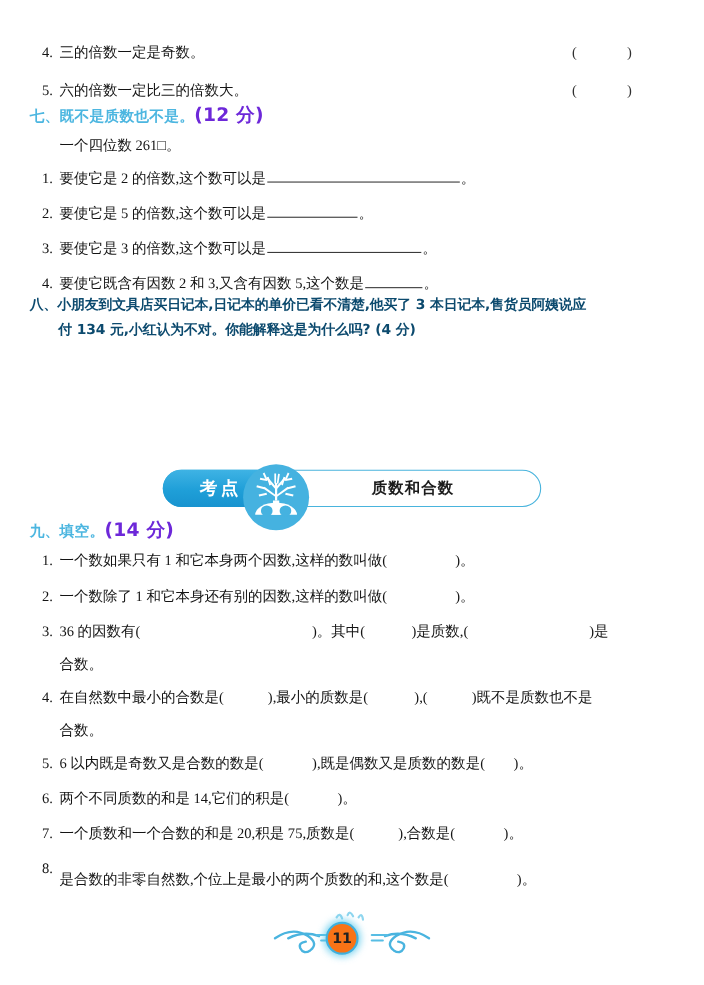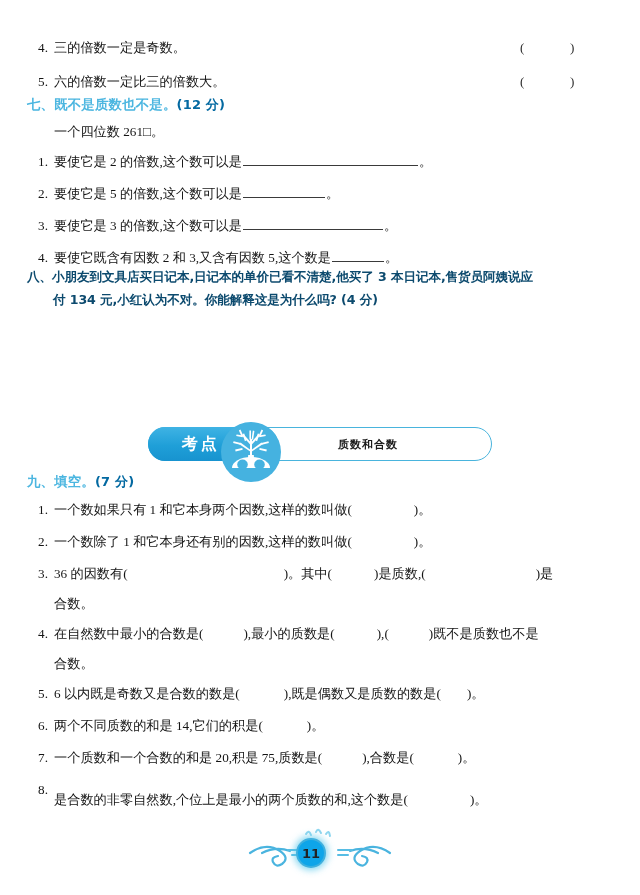--- a/index.html
+++ b/index.html
@@ -57,22 +57,22 @@
   .sec-head {
     font-family: "DejaVu Sans", "Liberation Sans", sans-serif;
     font-weight: bold;
     font-size: 13.4px;
     color: #4cb6e0;
     letter-spacing: .2px;
     line-height: 20px;
   }
   .sec-head .score {
     font-weight: bold;
-    font-size: 13px;
-    color: #0369a1;
+    font-size: 17px;
+    color: #6d28d9;
   }
 
   
   .wordprob {
     font-family: "DejaVu Sans", "Liberation Sans", sans-serif;
     font-weight: bold;
     font-size: 12.6px;
     line-height: 23px;
     color: #0c4a6e;
     letter-spacing: -0.1px;
@@ -144,41 +144,41 @@
   }
   .banner-title {
     position: absolute;
     left: 190px;
     top: 6px;
     height: 34px;
     display: flex;
     align-items: center;
     font-family: "DejaVu Sans", "Liberation Sans", sans-serif;
     font-weight: bold;
-    font-size: 11px;
+    font-size: 14px;
     color: #1b1b1b;
     letter-spacing: 1px;
   }
 
   
   .footer {
     position: absolute;
     left: 0;
     top: 828px;
     width: 640px;
     height: 52px;
   }
   .pagenum {
     position: absolute;
     left: 296px;
     top: 838px;
     width: 30px;
     height: 30px;
     border-radius: 50%;
-    background: #0ea5e9;
+    background: #f97316;
     border: 2px solid #3fb0de;
     box-shadow: 0 0 7px 2px rgba(90, 200, 235, .75);
     display: flex;
     align-items: center;
     justify-content: center;
     font-family: "DejaVu Sans", "Liberation Sans", sans-serif;
     font-size: 13px;
     font-weight: bold;
     color: #222;
     box-sizing: border-box;
@@ -286,21 +286,21 @@
           <ellipse cx="39.5" cy="43.5" rx="5.3" ry="5.0"></ellipse>
         </g>
       </svg>
     </div>
     <div class="banner-title">
       <span>质数和合数</span>
     </div>
   </div>
 
   <div class="abs sec-head" style="left:27px; top:472px;">
-    <span>九、填空。</span><span class="score">(7 分)</span>
+    <span>九、填空。</span><span class="score">(14 分)</span>
   </div>
 
   <div class="abs" id="nine-items" style="left:28px; top:500px; width:590px;">
       <div class="qrow" style="margin-bottom: 12px;">
         <span class="num">1.</span>
         <span class="body">
           <div><span>一个数如果只有 1 和它本身两个因数,这样的数叫做(</span><span class="paren-gap" style="width: 62px;"></span><span>)。</span></div>
         </span>
       </div>
       <div class="qrow" style="margin-bottom: 12px;">

